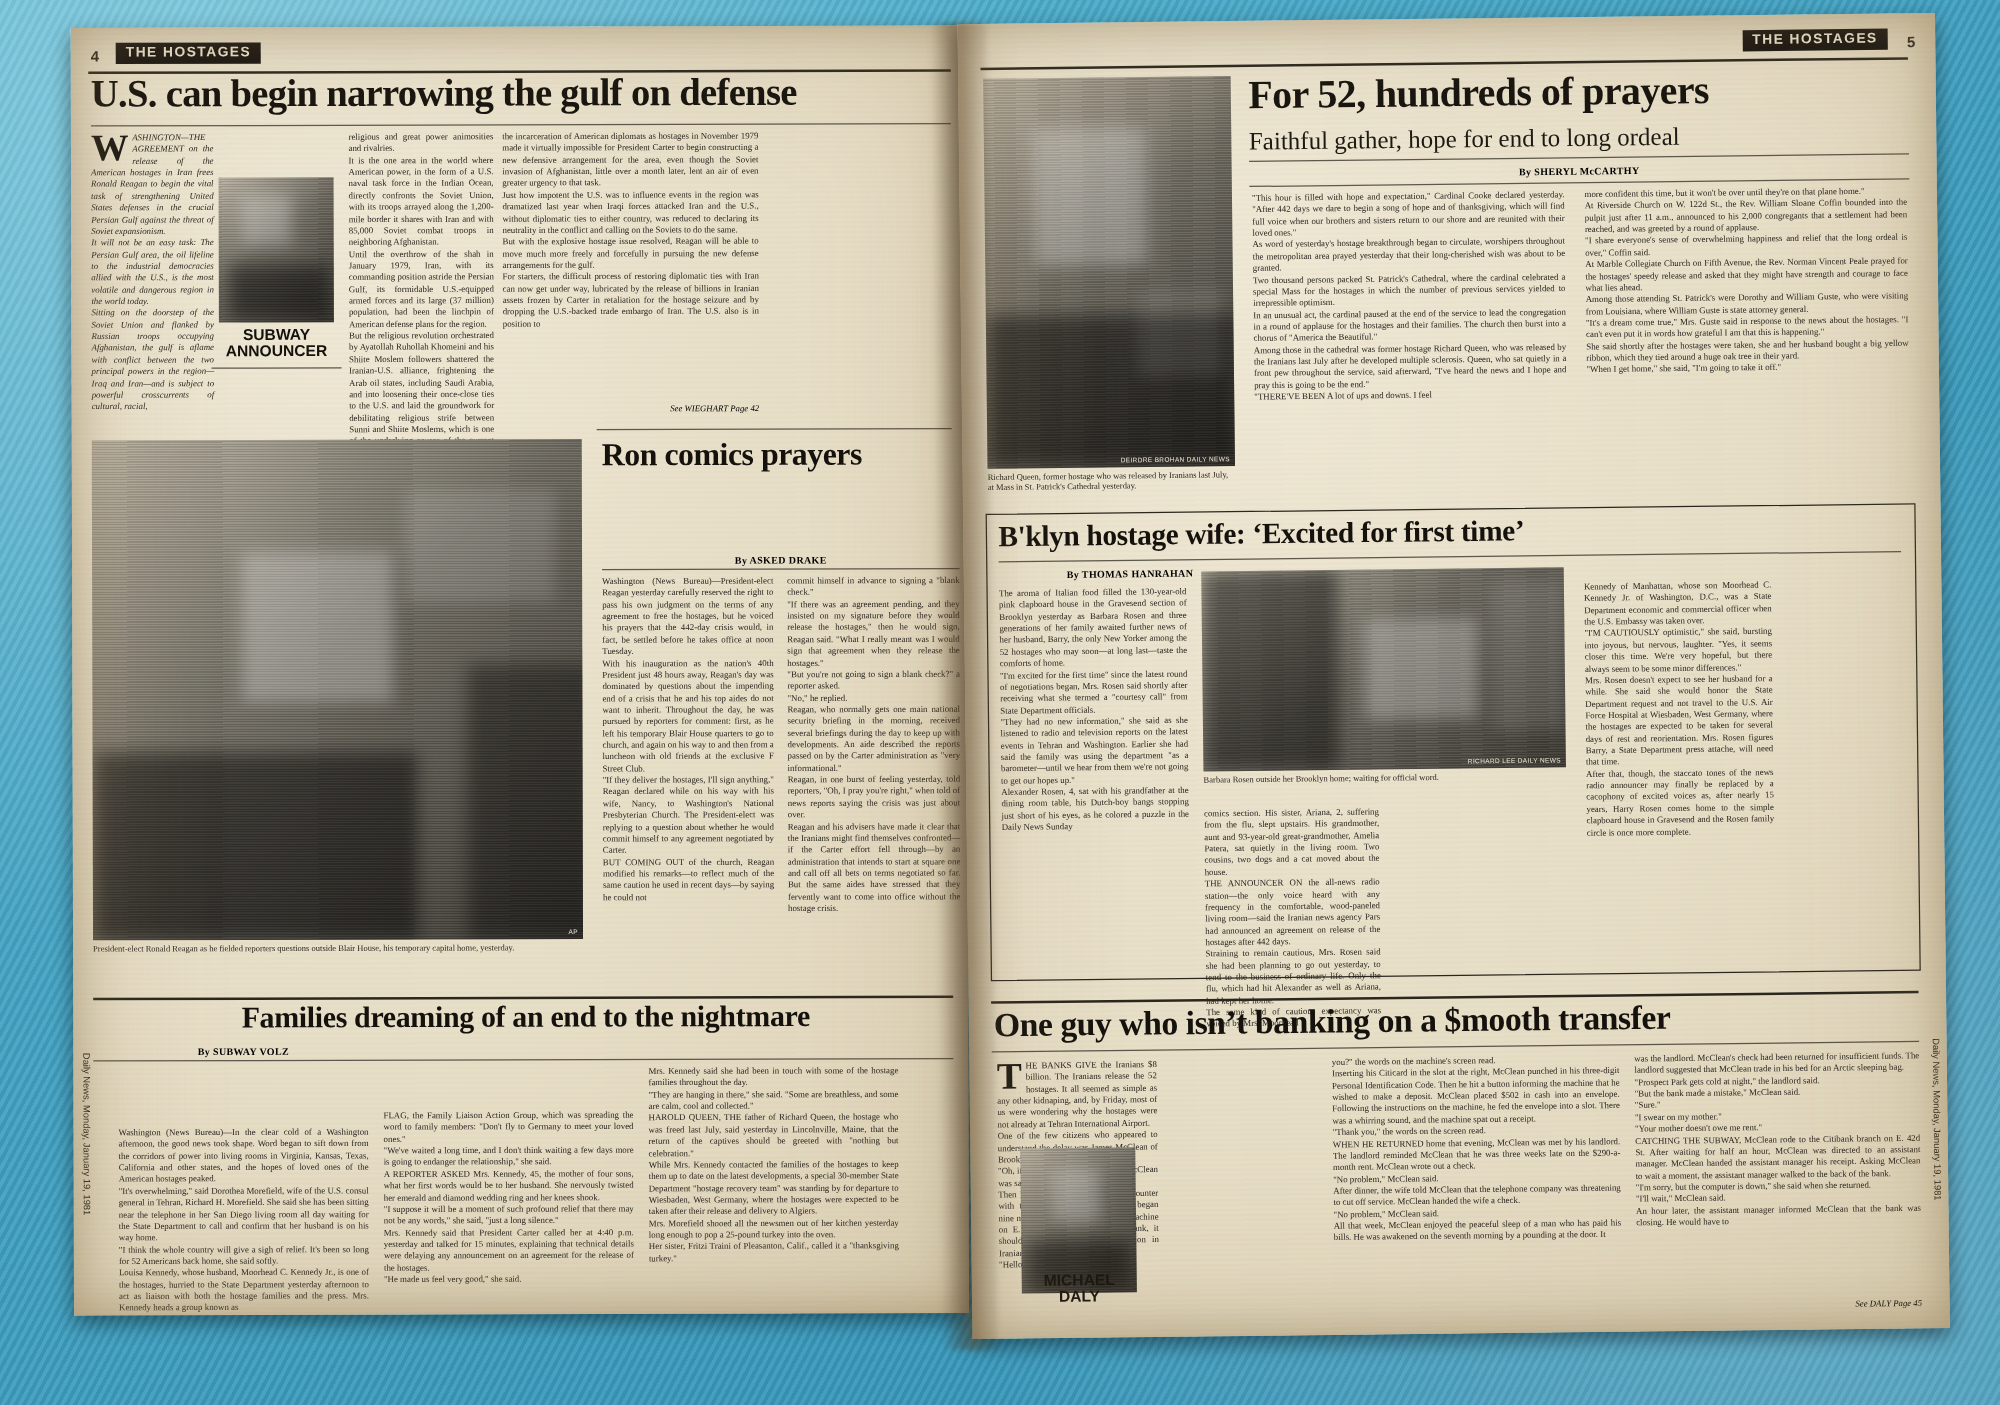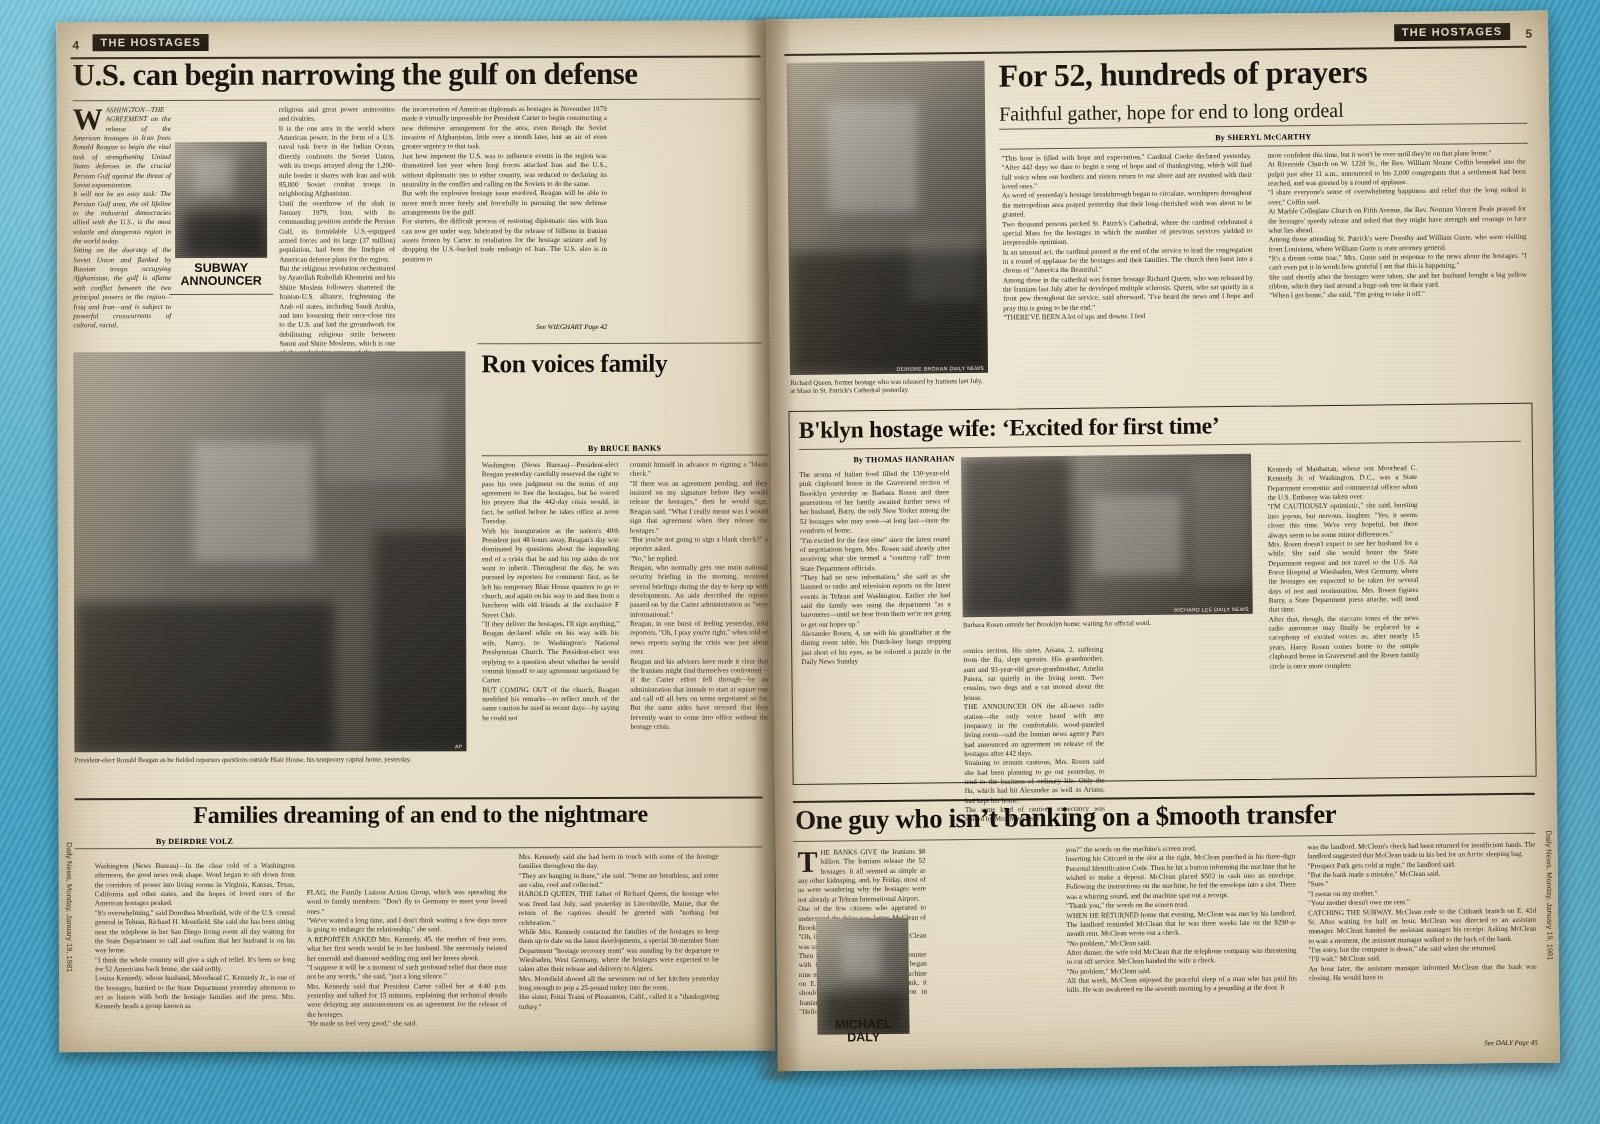--- a/index.html
+++ b/index.html
@@ -121,23 +121,23 @@
     <div class="col body-txt" style="left:345px;top:84px;width:205px;">
       <span style="white-space:pre-line;">the incarceration of American diplomats as hostages in November 1979 made it virtually impossible for President Carter to begin constructing a new defensive arrangement for the area, even though the Soviet invasion of Afghanistan, little over a month later, lent an air of even greater urgency to that task.
 Just how impotent the U.S. was to influence events in the region was dramatized last year when Iraqi forces attacked Iran and the U.S., without diplomatic ties to either country, was reduced to declaring its neutrality in the conflict and calling on the Soviets to do the same.
 But with the explosive hostage issue resolved, Reagan will be able to move much more freely and forcefully in pursuing the new defense arrangements for the gulf.
 For starters, the difficult process of restoring diplomatic ties with Iran can now get under way, lubricated by the release of billions in Iranian assets frozen by Carter in retaliation for the hostage seizure and by dropping the U.S.-backed trade embargo of Iran. The U.S. also is in position to</span>
     </div>
     <div class="jump" style="position:absolute;left:345px;top:302px;width:205px;">See WIEGHART Page 42</div>
 
     <div class="rule" style="position:absolute;left:420px;top:322px;width:284px;"></div>
     <div class="hd" style="position:absolute;left:424px;top:330px;width:290px;font-size:25.5px;color:#15120e;letter-spacing:-.4px;">
-      <div>Ron voices family</div>
-    </div>
-    <div class="byline" style="position:absolute;left:424px;top:420px;width:286px;">By BRUCE BANKS</div>
+      <div>Ron comics prayers</div>
+    </div>
+    <div class="byline" style="position:absolute;left:424px;top:420px;width:286px;">By ASKED DRAKE</div>
     <div class="rule" style="position:absolute;left:424px;top:434px;width:286px;"></div>
 
     <div class="col body-txt" style="left:424px;top:440px;width:137px;">
       <span style="white-space:pre-line;">Washington (News Bureau)—President-elect Reagan yesterday carefully reserved the right to pass his own judgment on the terms of any agreement to free the hostages, but he voiced his prayers that the 442-day crisis would, in fact, be settled before he takes office at noon Tuesday.
 With his inauguration as the nation's 40th President just 48 hours away, Reagan's day was dominated by questions about the impending end of a crisis that he and his top aides do not want to inherit. Throughout the day, he was pursued by reporters for comment: first, as he left his temporary Blair House quarters to go to church, and again on his way to and then from a luncheon with old friends at the exclusive F Street Club.
 "If they deliver the hostages, I'll sign anything," Reagan declared while on his way with his wife, Nancy, to Washington's National Presbyterian Church. The President-elect was replying to a question about whether he would commit himself to any agreement negotiated by Carter.
 BUT COMING OUT of the church, Reagan modified his remarks—to reflect much of the same caution he used in recent days—by saying he could not</span>
     </div>
     <div class="col body-txt" style="left:572px;top:440px;width:138px;">
       <span style="white-space:pre-line;">commit himself in advance to signing a "blank check."
@@ -153,24 +153,24 @@
       <div class="hi" style="left:120px;top:90px;width:120px;height:120px;"></div>
       <div class="lo" style="left:0px;top:250px;width:260px;height:150px;"></div>
       <div class="hi" style="left:250px;top:40px;width:120px;height:90px;opacity:.5;"></div>
       <div class="lo" style="left:300px;top:180px;width:100px;height:220px;opacity:.8;"></div>
       <div class="credit">AP</div>
     </div>
     <div class="cap" style="position:absolute;left:16px;top:734px;width:392px;">President-elect Ronald Reagan as he fielded reporters questions outside Blair House, his temporary capital home, yesterday.</div>
 
     <div class="rule2" style="position:absolute;left:16px;top:776px;width:688px;"></div>
     <div class="hd" style="position:absolute;left:18px;top:782px;width:688px;font-size:24px;text-align:center;color:#15120e;letter-spacing:-.3px;">Families dreaming of an end to the nightmare</div>
-    <div class="byline" style="position:absolute;left:16px;top:812px;width:240px;">By DEIRDRE VOLZ</div>
+    <div class="byline" style="position:absolute;left:16px;top:812px;width:240px;">By SUBWAY VOLZ</div>
     <div class="rule" style="position:absolute;left:16px;top:826px;width:688px;"></div>
 
-    <div class="col body-txt" style="left:36px;top:840px;width:200px;">
+    <div class="col body-txt" style="left:36px;top:880px;width:200px;">
       <span style="white-space:pre-line;">Washington (News Bureau)—In the clear cold of a Washington afternoon, the good news took shape. Word began to sift down from the corridors of power into living rooms in Virginia, Kansas, Texas, California and other states, and the hopes of loved ones of the American hostages peaked.
 "It's overwhelming," said Dorothea Morefield, wife of the U.S. consul general in Tehran, Richard H. Morefield. She said she has been sitting near the telephone in her San Diego living room all day waiting for the State Department to call and confirm that her husband is on his way home.
 "I think the whole country will give a sigh of relief. It's been so long for 52 Americans back home, she said softly.
 Louisa Kennedy, whose husband, Moorhead C. Kennedy Jr., is one of the hostages, hurried to the State Department yesterday afternoon to act as liaison with both the hostage families and the press. Mrs. Kennedy heads a group known as</span>
     </div>
     <div class="col body-txt" style="left:248px;top:832px;width:200px;margin-top:35px;">
       <span style="white-space:pre-line;">FLAG, the Family Liaison Action Group, which was spreading the word to family members: "Don't fly to Germany to meet your loved ones."
 "We've waited a long time, and I don't think waiting a few days more is going to endanger the relationship," she said.
 A REPORTER ASKED Mrs. Kennedy, 45, the mother of four sons, what her first words would be to her husband. She nervously twisted her emerald and diamond wedding ring and her knees shook.
 "I suppose it will be a moment of such profound relief that there may not be any words," she said, "just a long silence."

